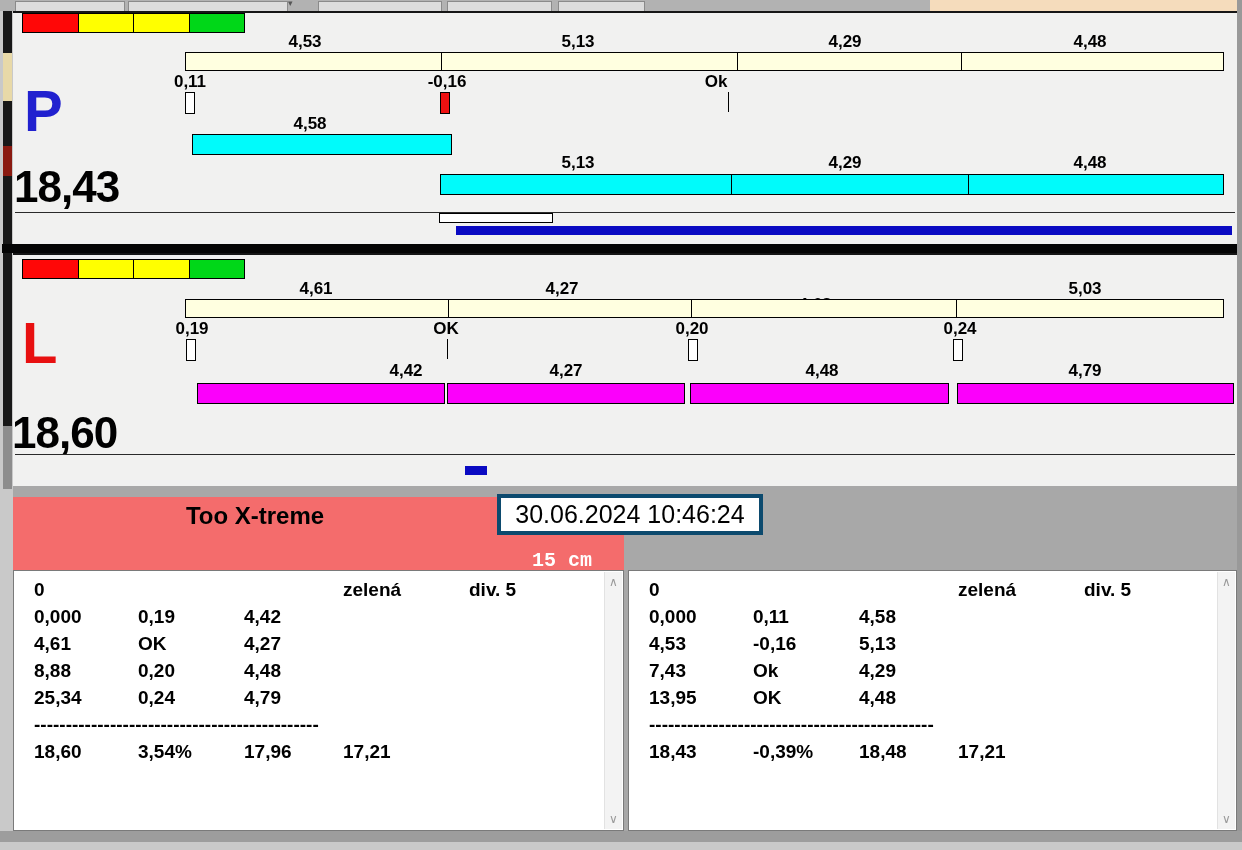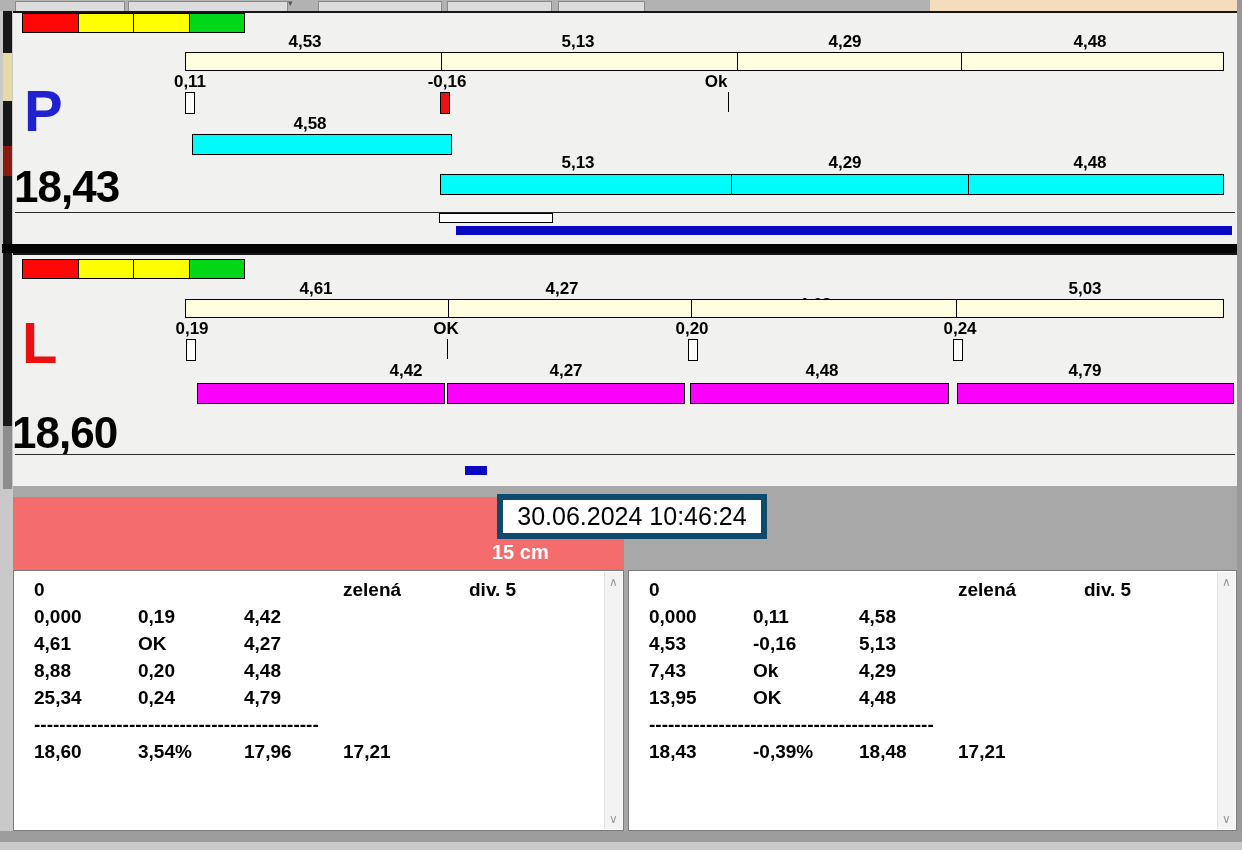--- a/index.html
+++ b/index.html
@@ -45,31 +45,31 @@
 
   
   .tpanel{position:absolute;top:497px;height:334px;}
   #tleft{left:13px;width:611px;}
   #tright{left:628px;width:609px;}
   .thead{position:absolute;left:0;top:0;width:100%;height:73px;}
   #tleft .thead{background:var(--team_red);}
   #tright .thead{background:var(--team_blue);}
   .tname{position:absolute;top:5px;font-size:24px;font-weight:bold;color:#000;text-align:center;}
   .tdogs{position:absolute;top:44px;font-size:16px;font-weight:bold;color:#fff;text-align:center;white-space:nowrap;}
-  .theight{position:absolute;top:44px;font-size:20px;font-weight:bold;color:#fff;white-space:nowrap;}
+  .theight{position:absolute;top:52px;font-size:20px;font-weight:bold;color:#fff;text-align:center;white-space:nowrap;font-family:Liberation Mono, monospace;}
   .tbody{position:absolute;left:0;top:73px;width:100%;height:261px;background:#fff;border:1px solid #7a7a7a;box-sizing:border-box;}
   .rows{position:absolute;left:0;top:8px;right:18px;bottom:0;overflow:hidden;}
   .trow{position:relative;height:27px;font-size:19px;font-weight:bold;}
   .trow span{position:absolute;white-space:nowrap;}
   .c0{left:20px}.c1{left:124px}.c2{left:230px}.c3{left:329px}.c4{left:455px}
   .sbar{position:absolute;top:1px;right:1px;bottom:1px;width:17px;background:#f3f3f3;border-left:1px solid #e2e2e2;}
   .sarr{position:absolute;left:0;width:100%;text-align:center;color:#9a9a9a;font-size:12px;height:16px;line-height:16px;}
   .sarr.up{top:2px}.sarr.down{bottom:2px}
 
-  .datebox{position:absolute;left:497px;top:494px;width:258px;height:33px;background:#fff;border:6px solid #0c4a6e;
+  .datebox{position:absolute;left:497px;top:494px;width:258px;height:33px;background:#fff;border:4px solid #0c4a6e;
            z-index:6;text-align:center;font-size:25px;line-height:32px;white-space:nowrap;}
   .botstrip1{position:absolute;left:0;top:831px;width:1242px;height:11px;background:#9d9d9d;}
   .botstrip2{position:absolute;left:0;top:842px;width:1242px;height:8px;background:#c9c9c9;}
 </style>
 </head>
 <body>
 
 <div class="screen">
 
   <div class="topstrip">
@@ -181,20 +181,21 @@
   <div class="mbar" style="left:690px;width:257px"></div>
   <div class="mbar" style="left:957px;width:275px"></div>
 
   <div class="gtotal" style="left:12px;top:412px">18,60</div>
 
   <div class="hline" style="top:454px"></div>
   <div class="bbar" style="left:465px;top:466px;width:22px"></div>
 
   <div class="tpanel" id="tleft">
     <div class="thead">
+      <div class="tname" style="left:0;width:484px">Too X-treme</div>
       <div class="theight" style="left:479px;width:140px">15 cm</div>
     </div>
     <div class="tbody">
       <div class="rows">
           <div class="trow">
             <span class="c0">0</span>
             <span class="c3">zelená</span>
             <span class="c4">div. 5</span>
           </div>
           <div class="trow">

